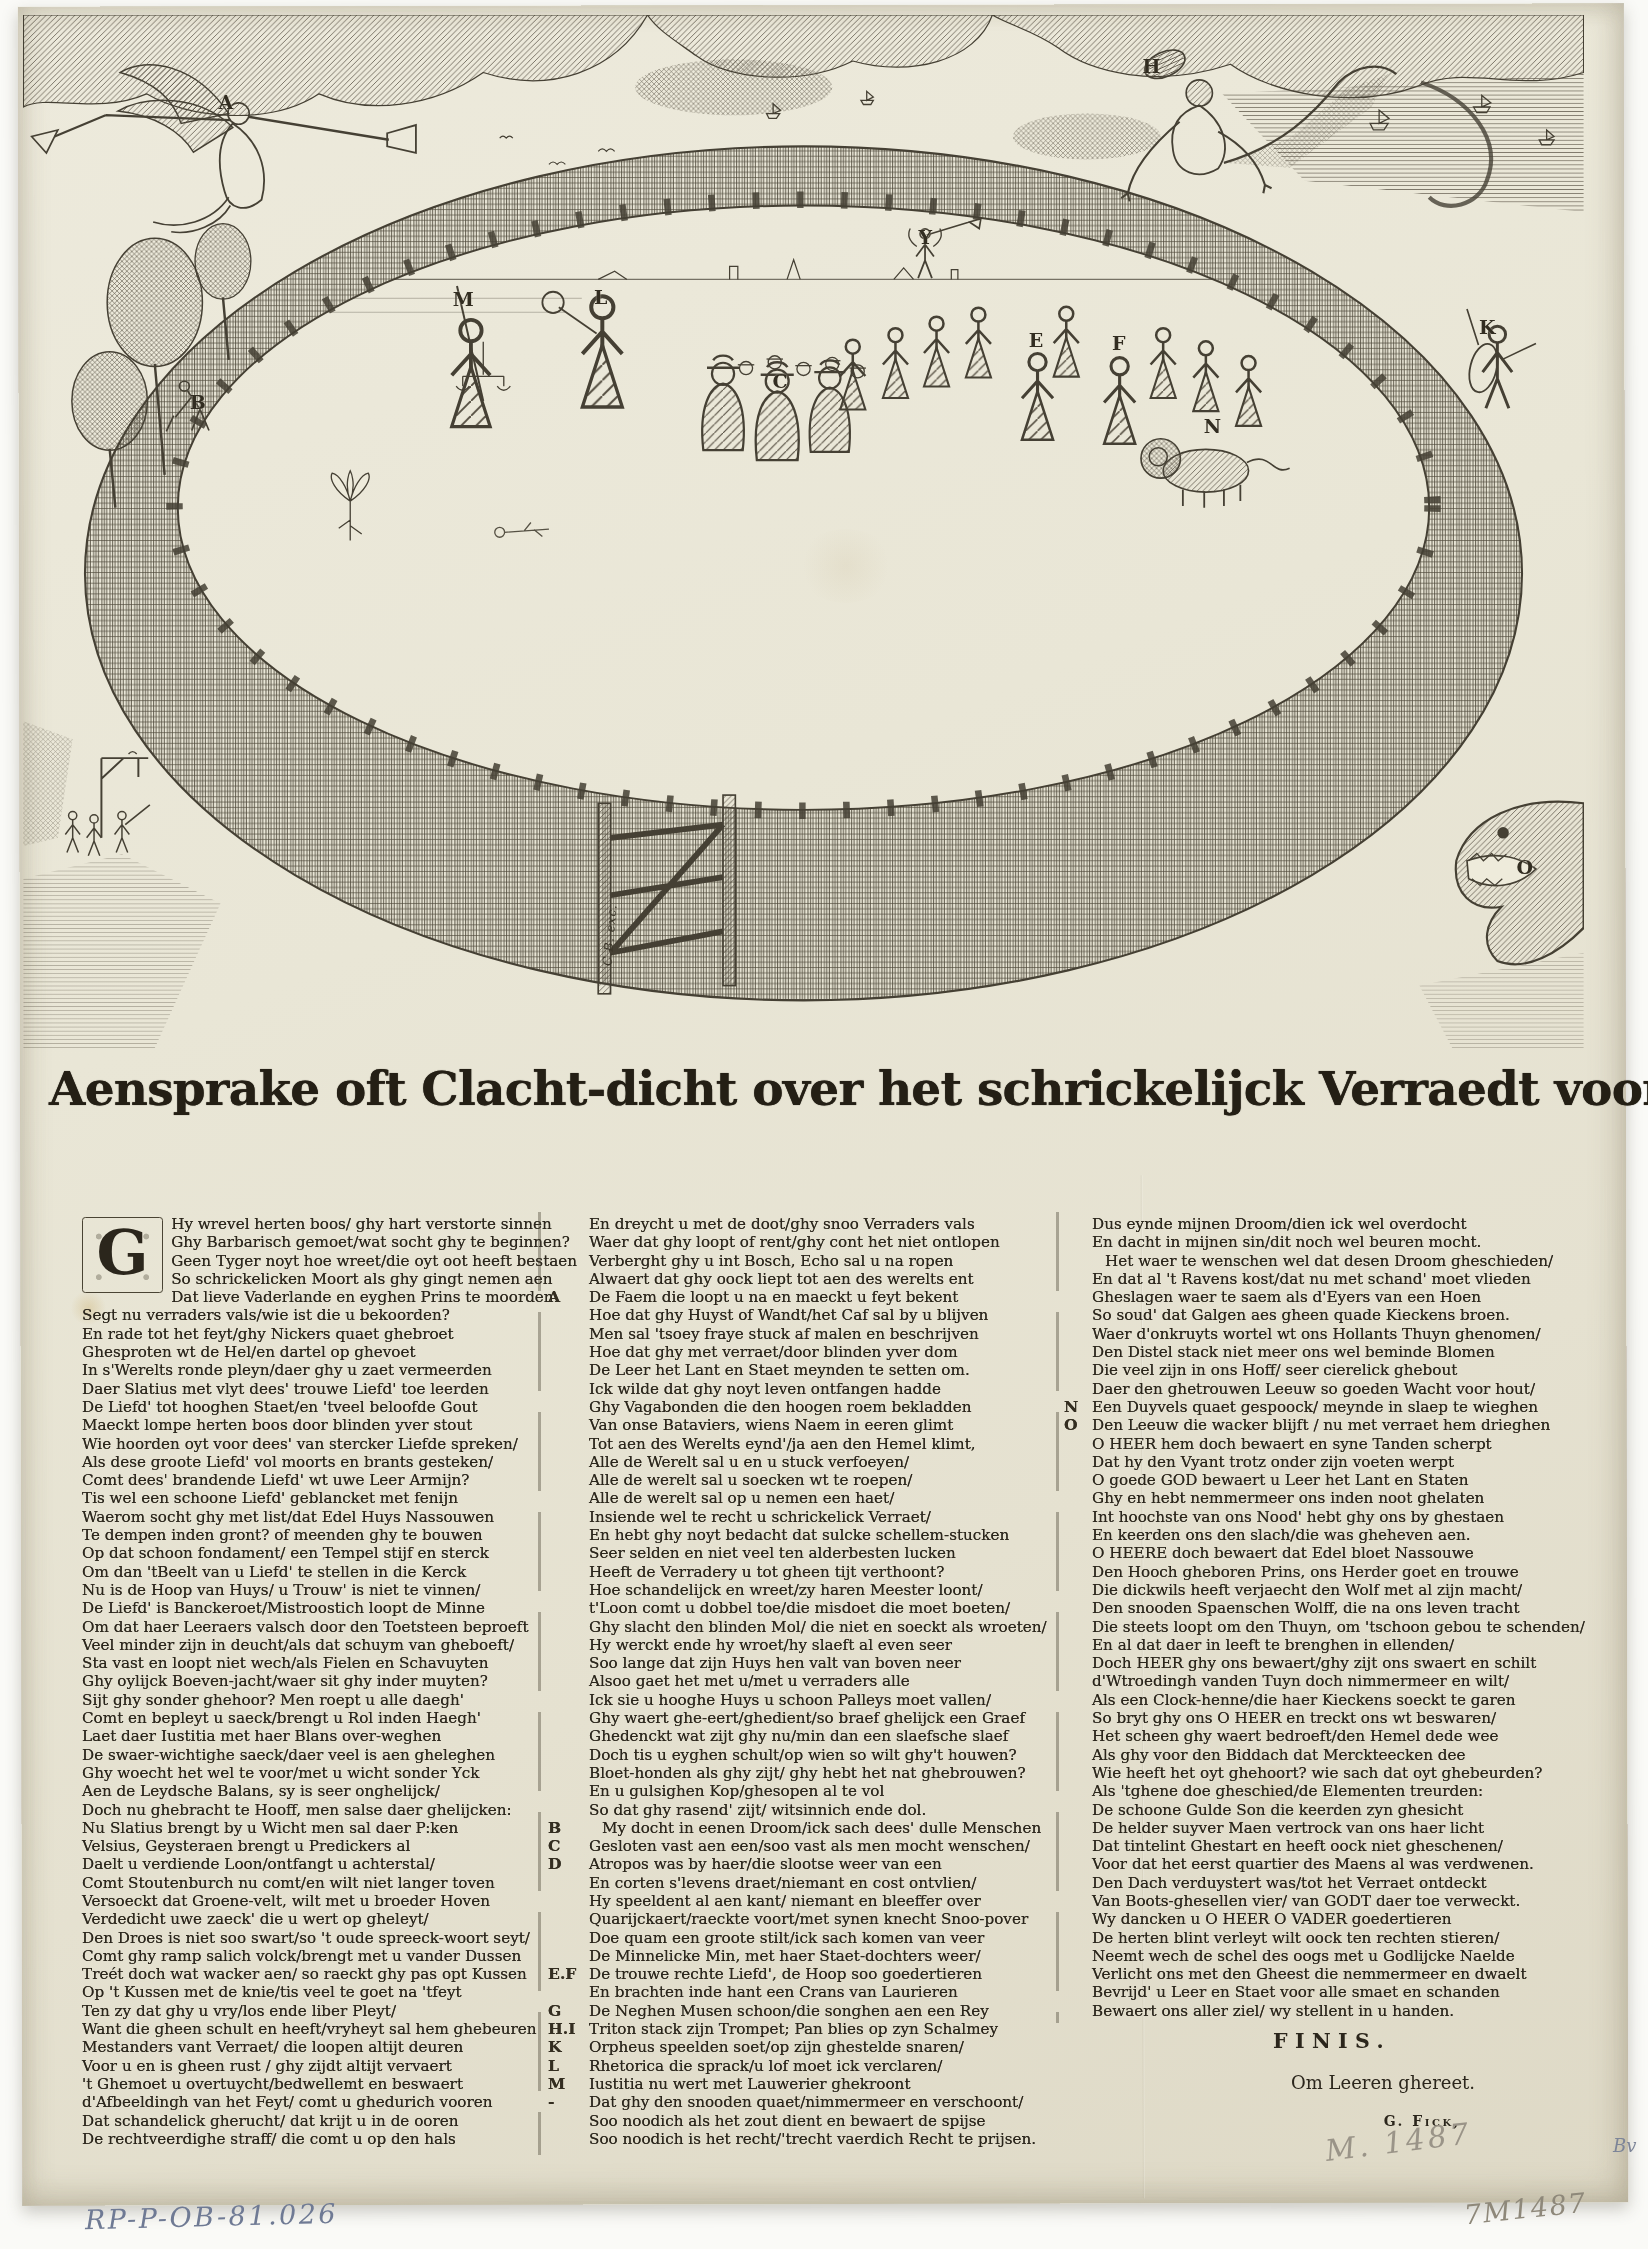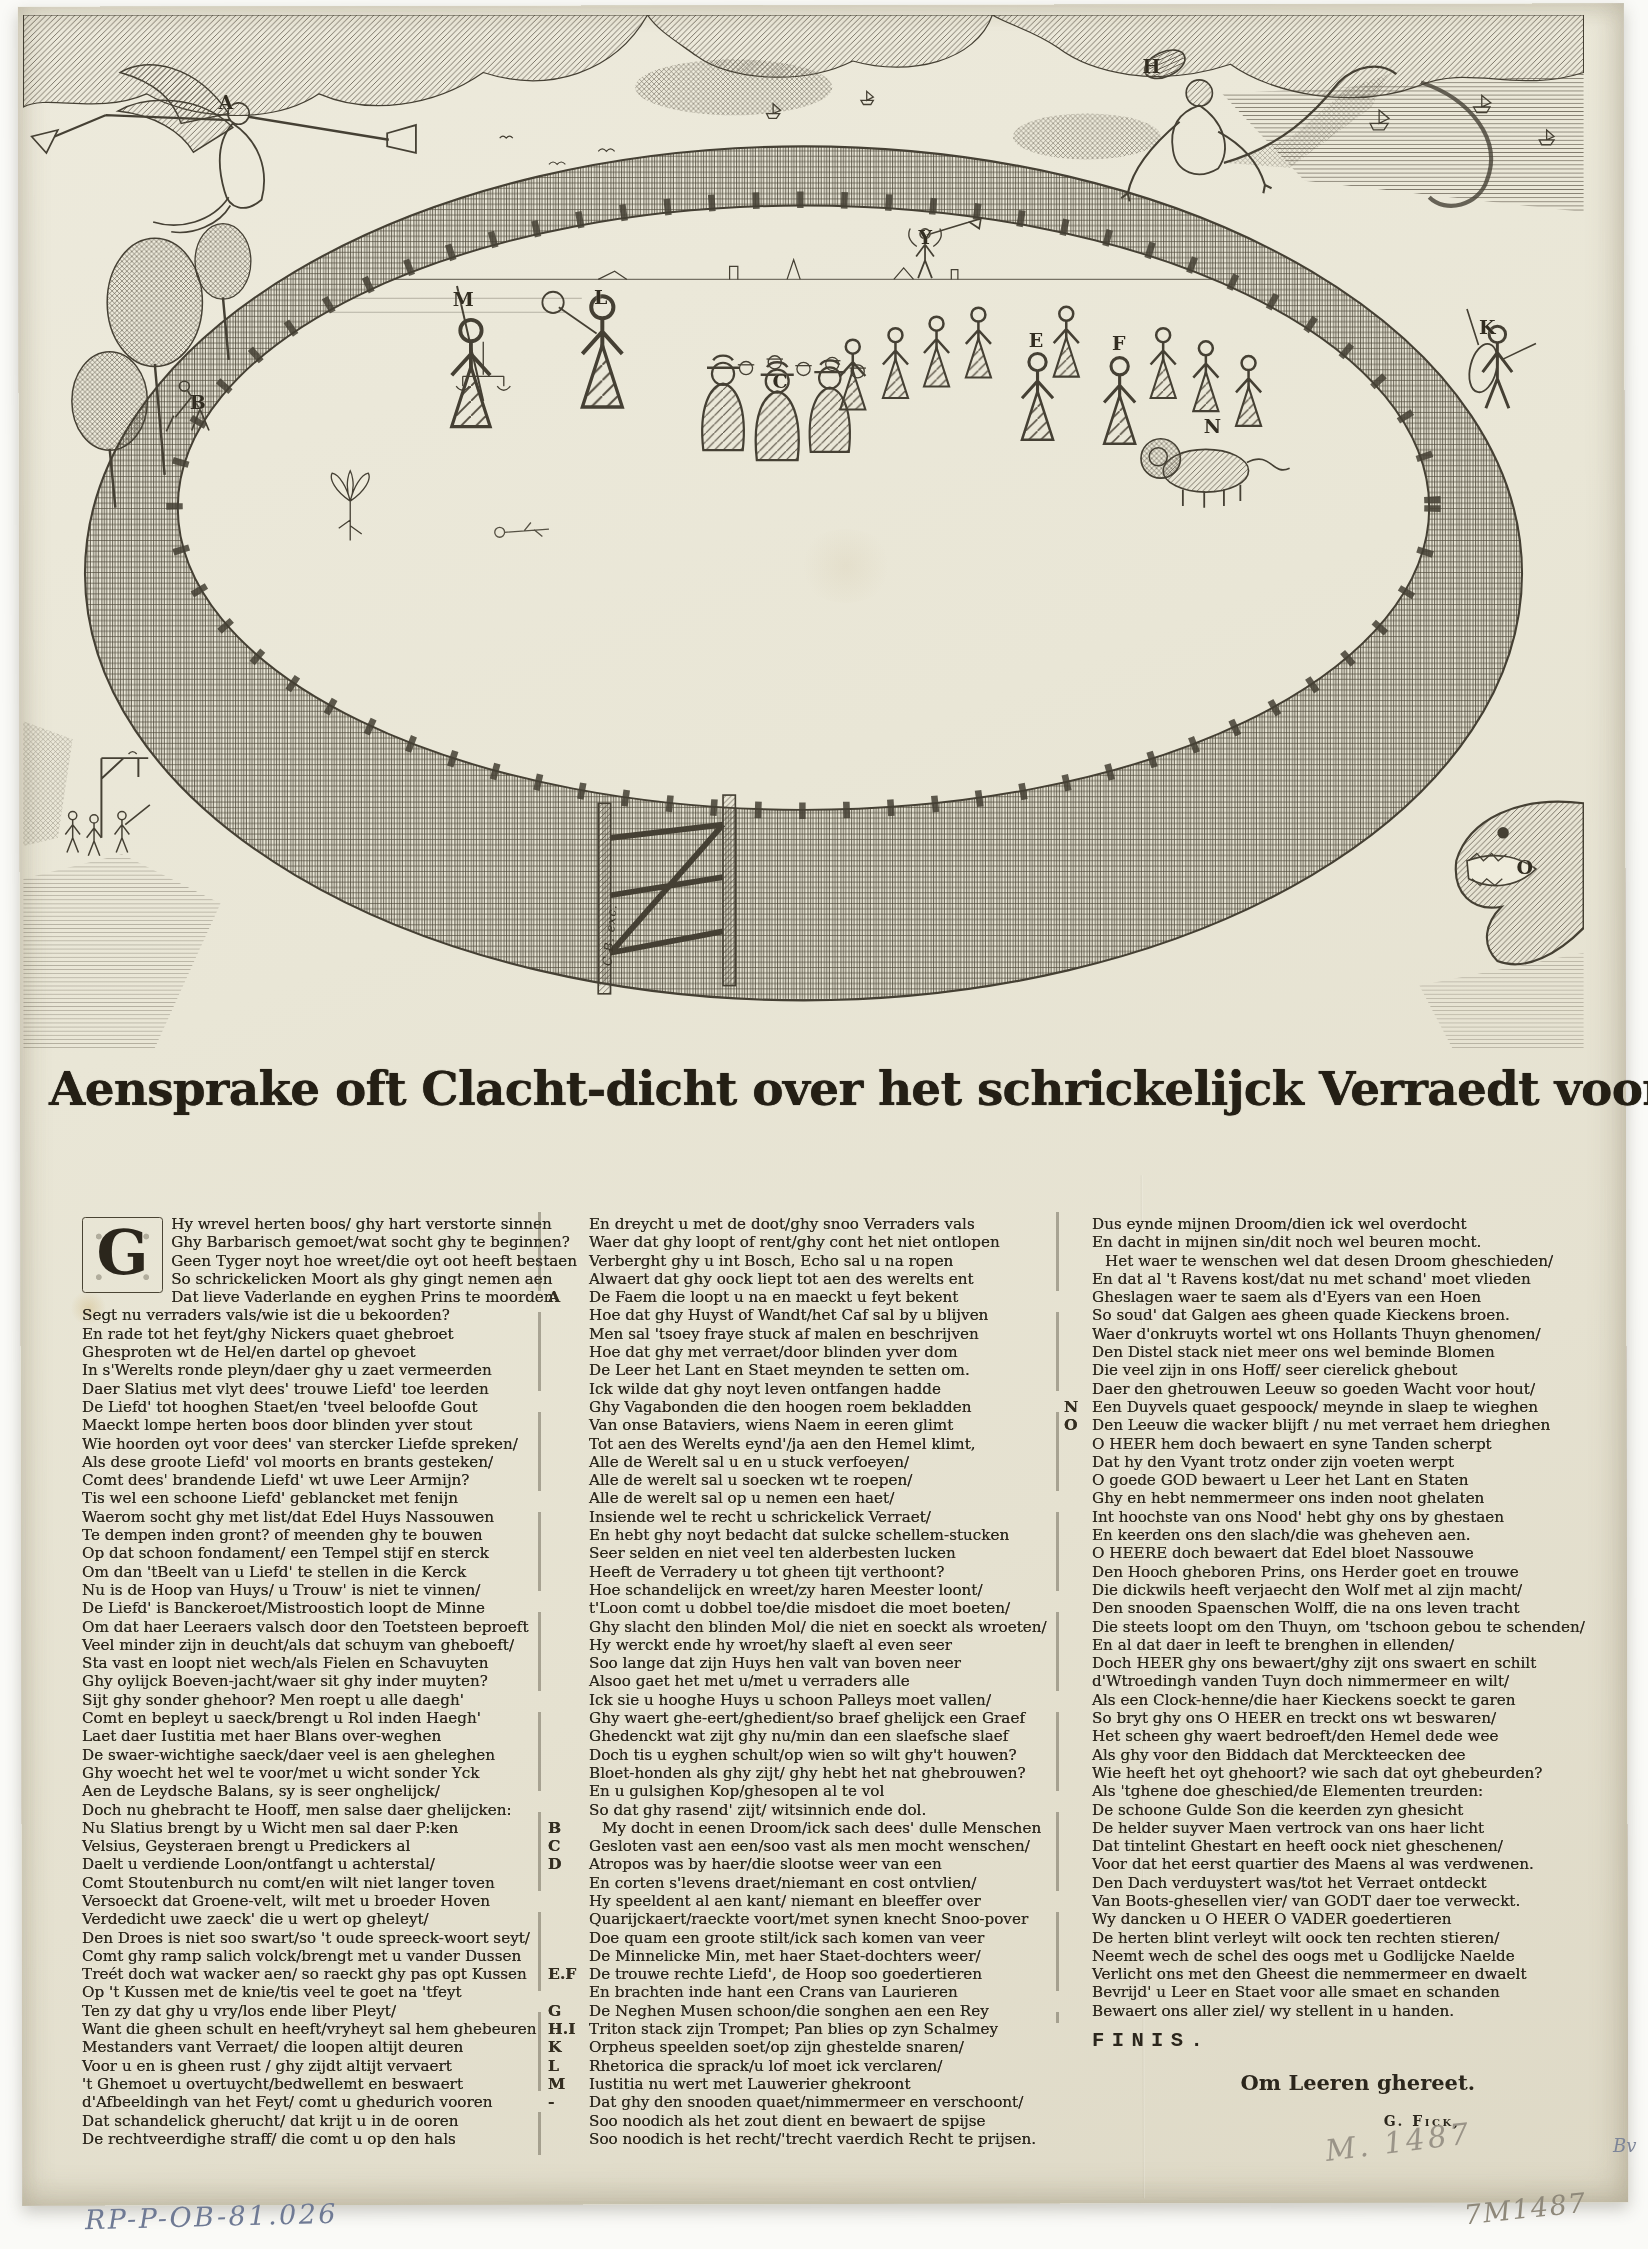--- a/index.html
+++ b/index.html
@@ -66,22 +66,22 @@
     float:left;width:79px;height:74px;margin:1.6px 8.2px 0 0;
     font-size:61px;font-weight:bold;text-align:center;line-height:69px;
     color:#2b261c;border:1.6px solid #4a4434;border-radius:3.3px;
     background:
       radial-gradient(circle at 20% 25%,rgba(74,68,52,.35) 2.5px,transparent 3.3px),
       radial-gradient(circle at 80% 25%,rgba(74,68,52,.35) 2.5px,transparent 3.3px),
       radial-gradient(circle at 20% 80%,rgba(74,68,52,.35) 2.5px,transparent 3.3px),
       radial-gradient(circle at 80% 80%,rgba(74,68,52,.35) 2.5px,transparent 3.3px);
   }
   
-  .finis{margin-top:11.5px;text-align:left;font-size:20.5px;font-weight:bold;letter-spacing:7.4px;font-family:Liberation Mono, monospace;}
-  .motto{margin:24.6px 97px 0 0;text-align:right;font-size:21px;font-weight:bold;}
+  .finis{margin-top:11.5px;text-align:center;font-size:20.5px;font-weight:bold;letter-spacing:7.4px;}
+  .motto{margin:24.6px 97px 0 0;text-align:right;font-size:18px;font-weight:normal;}
   .author{margin:19.7px 111px 0 0;text-align:right;font-size:14px;font-variant:small-caps;letter-spacing:2.5px;font-weight:bold;}
   
   .hw{position:absolute;font-style:italic;}
   .hw-inv{
     left:85px;top:2201px;font-size:27px;color:#6f7a94;
     letter-spacing:2.5px;transform:rotate(-1.5deg);
     font-family:"DejaVu Serif",serif;
   }
   .hw-pencil-m{
     left:1325px;top:2125px;font-size:29.5px;color:#9a9488;

